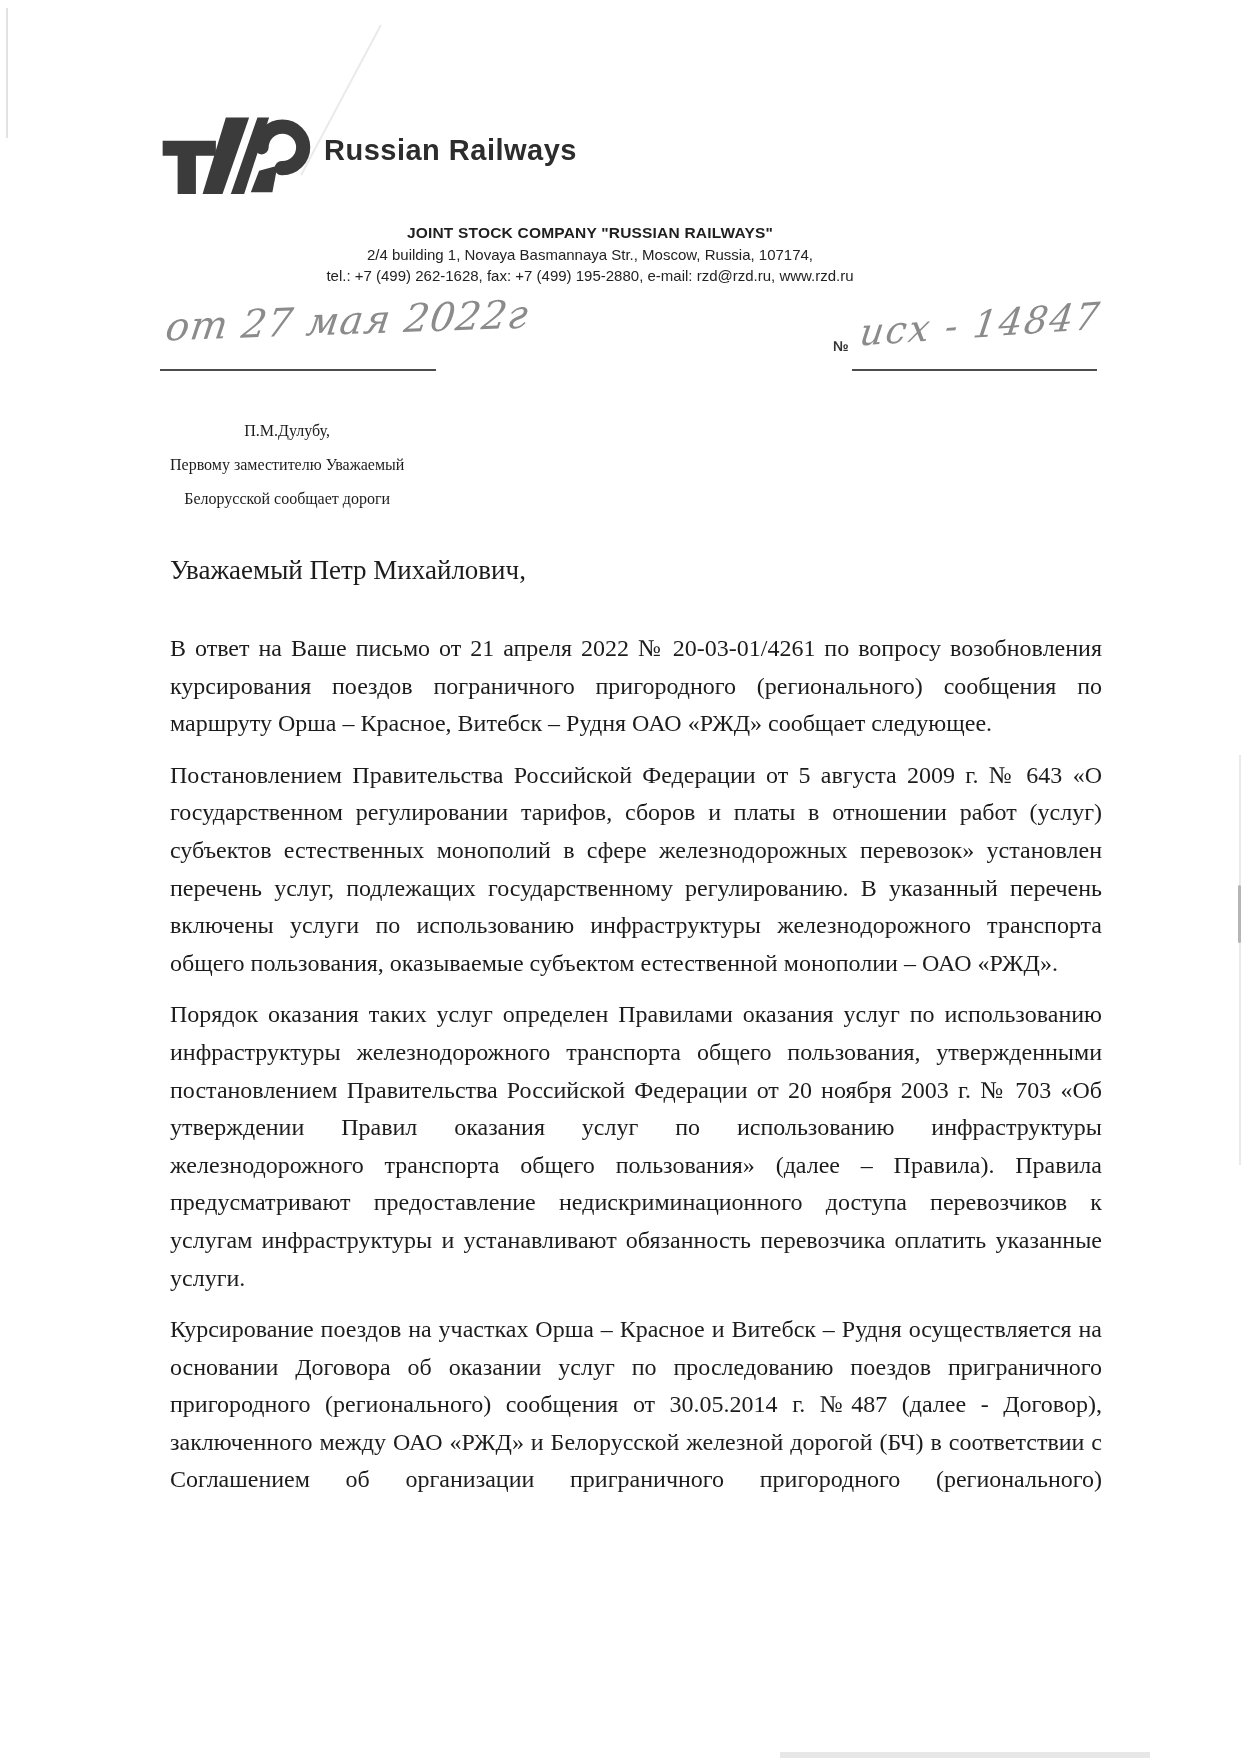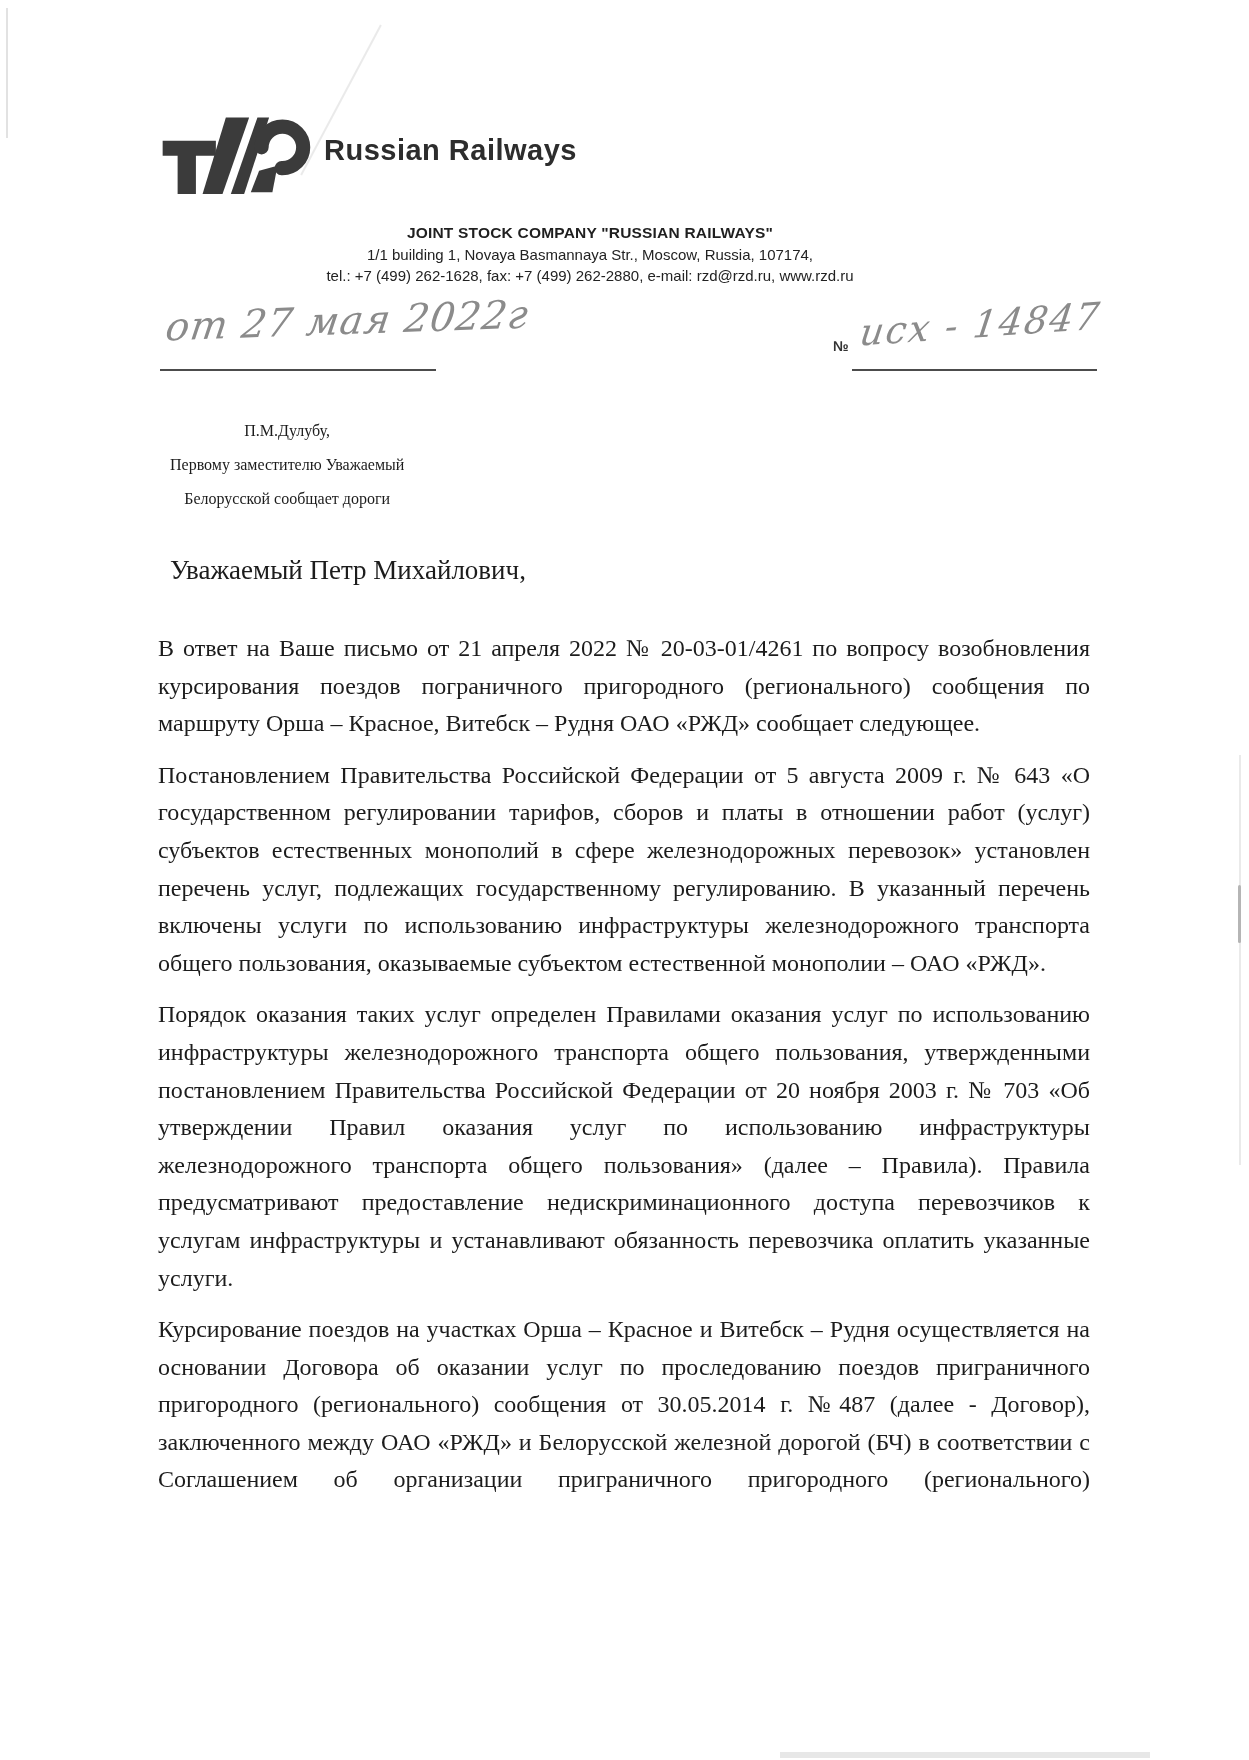--- a/index.html
+++ b/index.html
@@ -49,21 +49,21 @@
     transform:rotate(-4deg) skewX(-12deg); letter-spacing:2px; white-space:nowrap;
   }
   .num-line { position:absolute; left:852px; top:369px; width:245px; height:2px; background:#4c4c4c; }
 
   
   .addressee { position:absolute; left:170px; top:414px; font-size:16px; line-height:34px;text-align:center; }
   .salutation { position:absolute; left:170px; top:555px; font-size:27px; }
 
   
   .letter-body {
-    position:absolute; left:158px; top:630px; width:932px;
+    position:absolute; left:170px; top:630px; width:932px;
     font-size:24px; line-height:37.6px; text-align:justify;
   }
   .letter-body p { margin:0 0 14px 0; }
   .letter-body p.continues { text-align-last:justify; }
 
   
   .artifact { position:absolute; pointer-events:none; }
   .edge-line-strong { left:1238px; top:885px; width:3px; height:58px; background:#b5b5b5; border-radius:2px; }
   .edge-line-faint { left:1239px; top:755px; width:2px; height:410px; background:#d9d9d9; opacity:.55; }
   .left-edge { left:6px; top:8px; width:2px; height:130px; background:#e2e2e2; }
@@ -89,22 +89,22 @@
 
         <circle cx="152" cy="42" r="25" fill="none" stroke="#3b3b3b" stroke-width="17" transform="rotate(180 152 42)" stroke-dasharray="118 40" stroke-linecap="round"></circle>
         <path d="M124 70 L146 64 L140 96 L114 96 Z"></path>
       </g>
     </svg>
     <div class="brand">Russian Railways</div>
   </div>
 
   <div class="header-block">
     <div class="header-company">JOINT STOCK COMPANY "RUSSIAN RAILWAYS"</div>
-    <div class="header-line">1/1 building 1, Novaya Basmannaya Str., Moscow, Russia, 107174,</div>
-    <div class="header-line">tel.: +7 (499) 262-1628, fax: +7 (499) 262-2880, e-mail: rzd@rzd.ru, www.rzd.ru</div>
+    <div class="header-line">2/4 building 1, Novaya Basmannaya Str., Moscow, Russia, 107174,</div>
+    <div class="header-line">tel.: +7 (499) 262-1628, fax: +7 (499) 195-2880, e-mail: rzd@rzd.ru, www.rzd.ru</div>
   </div>
 
   <div class="hw hw-date">от 27 мая 2022г</div>
   <div class="artifact date-line"></div>
   <div class="num-label">№</div>
   <div class="hw hw-num">исх - 14847</div>
   <div class="artifact num-line"></div>
 
   <div class="addressee">
     <div>П.М.Дулубу,</div>

